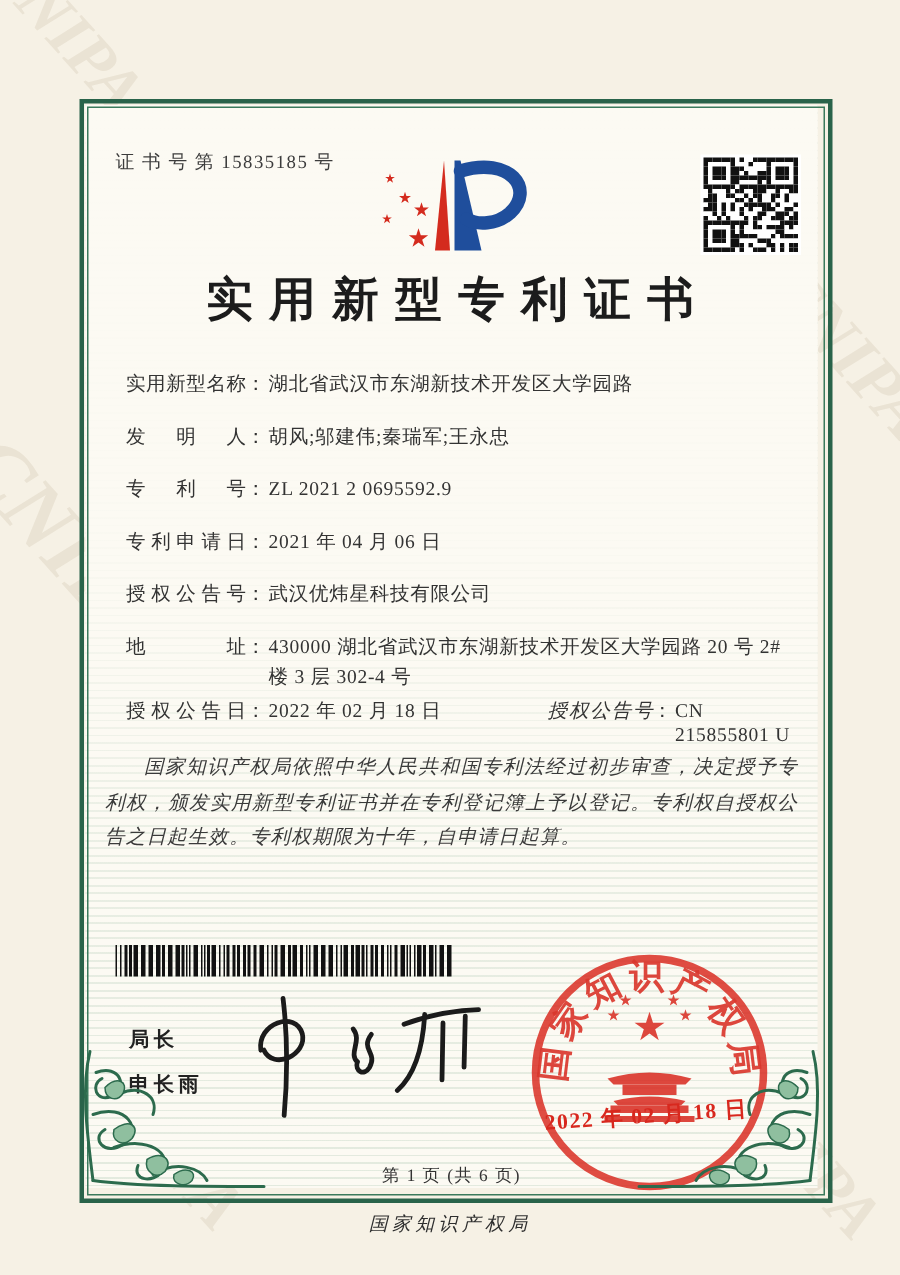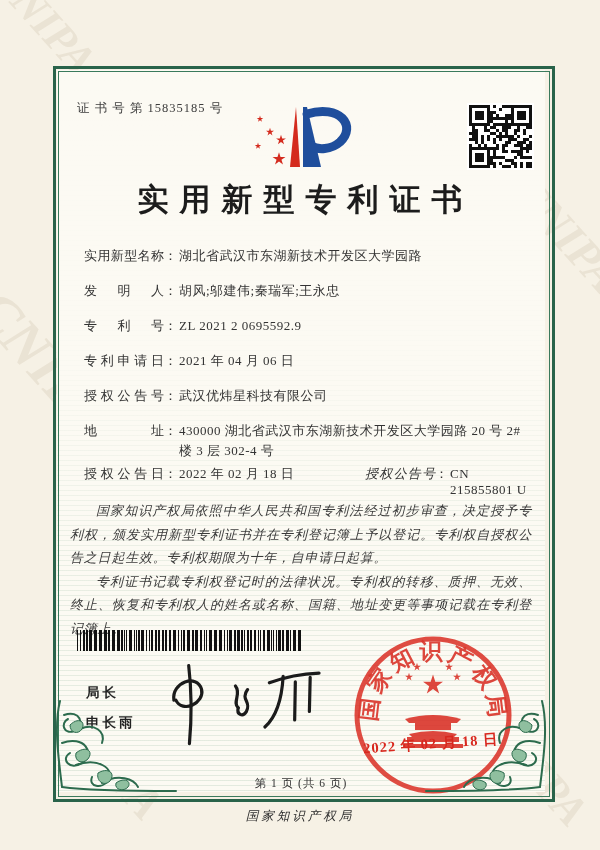--- a/index.html
+++ b/index.html
@@ -690,21 +690,20 @@
         <div class="grant-right">
           <span class="flabel sm">授权公告号</span>
             <span class="fcolon">：</span>
             <span class="fval">CN 215855801 U</span>
         </div>
       </div>
     </div>
 
     <div class="paras">
       <p>国家知识产权局依照中华人民共和国专利法经过初步审查，决定授予专利权，颁发实用新型专利证书并在专利登记簿上予以登记。专利权自授权公告之日起生效。专利权期限为十年，自申请日起算。</p>
-      <p>专利证书记载专利权登记时的法律状况。专利权的转移、质押、无效、终止、恢复和专利权人的姓名或名称、国籍、地址变更等事项记载在专利登记簿上。</p>
     </div>
 
     <div class="barcode" id="barcode">
         <div class="bc-bar" style="width: 1px; background: rgb(17, 17, 17);"></div>
         <div class="bc-bar" style="width: 2px; background: transparent;"></div>
         <div class="bc-bar" style="width: 1px; background: rgb(17, 17, 17);"></div>
         <div class="bc-bar" style="width: 2px; background: transparent;"></div>
         <div class="bc-bar" style="width: 2px; background: rgb(17, 17, 17);"></div>
         <div class="bc-bar" style="width: 1px; background: transparent;"></div>
         <div class="bc-bar" style="width: 2px; background: rgb(17, 17, 17);"></div>

